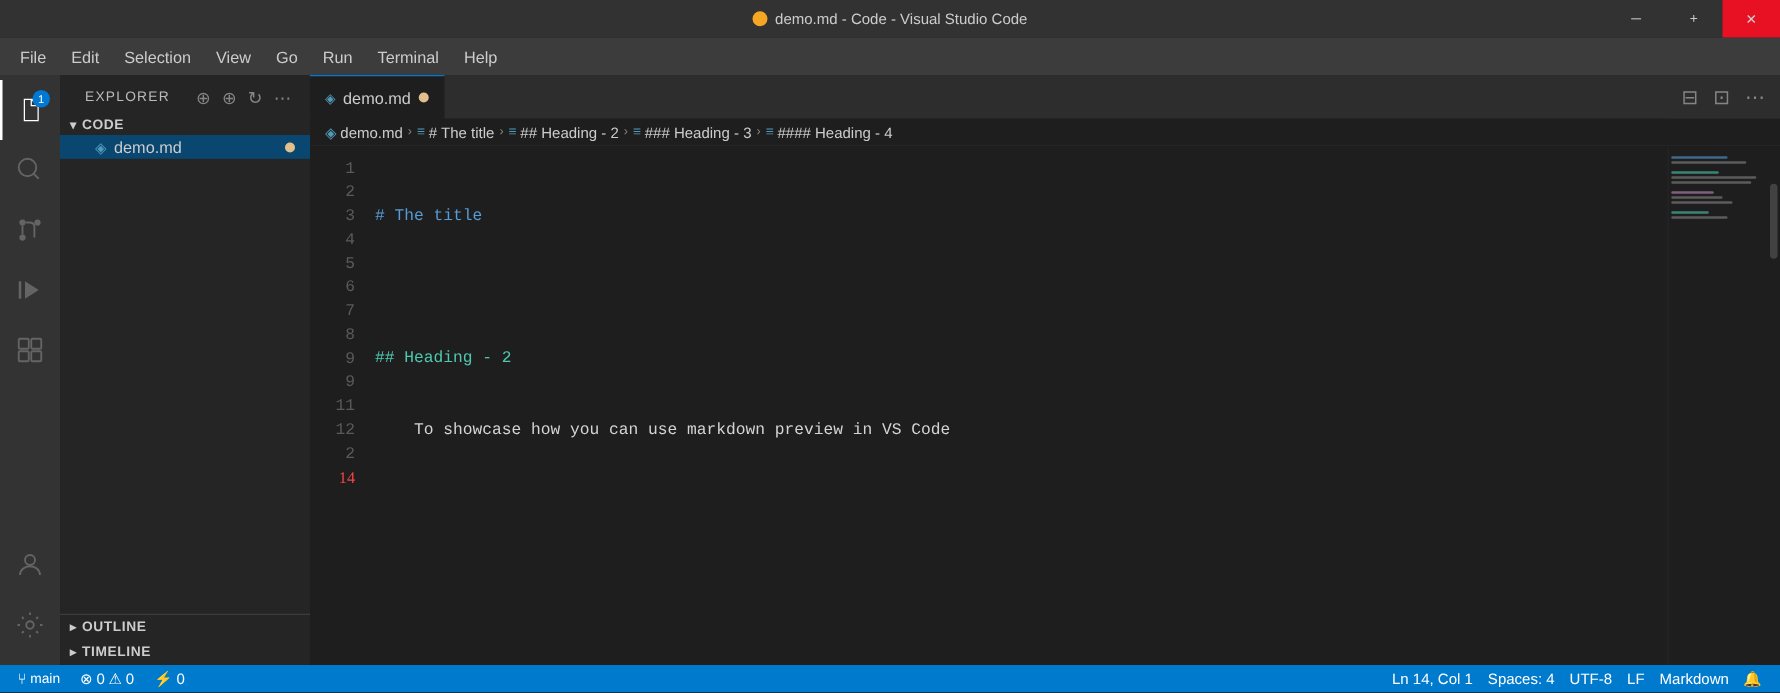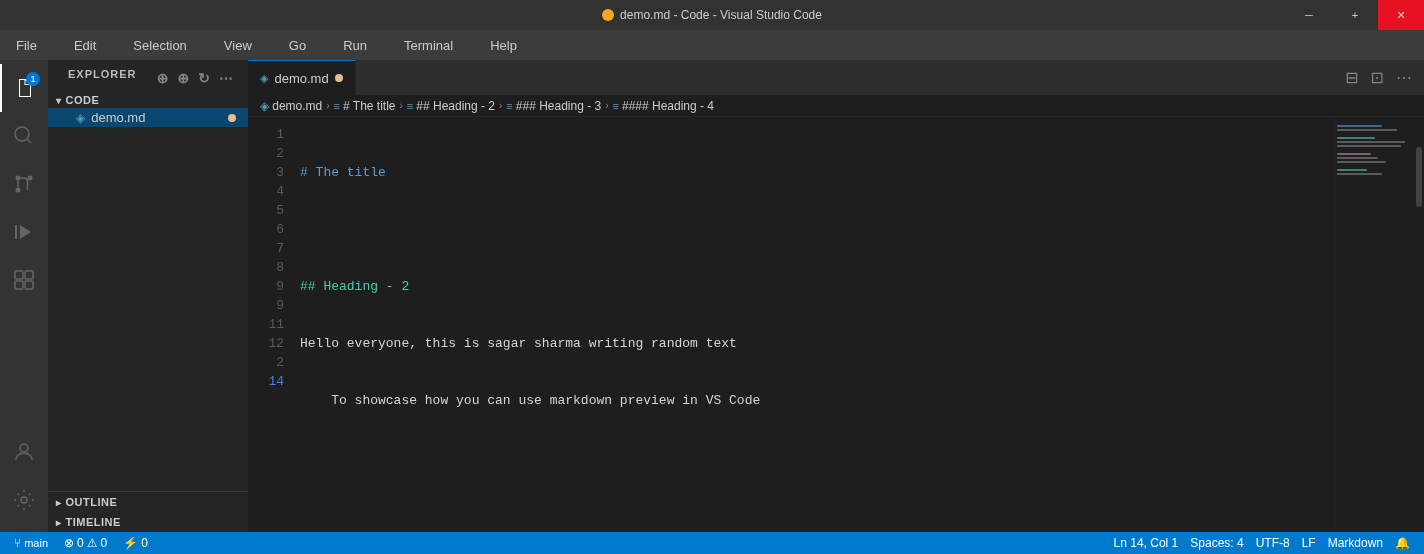--- a/index.html
+++ b/index.html
@@ -60,21 +60,21 @@
     .win-btn.close { background: #e81123; }
 
     
     #menu-bar {
       background: #3c3c3c;
       height: 30px;
       display: flex;
       align-items: center;
       padding: 0 8px;
       flex-shrink: 0;
-      gap: 21px;
+      gap: 4px;
     }
     .menu-item {
       padding: 4px 8px;
       font-size: 13px;
       color: #cccccc;
       cursor: pointer;
       border-radius: 3px;
     }
 
     
@@ -138,22 +138,22 @@
       flex-shrink: 0;
       overflow: hidden;
     }
     #sidebar-header {
       padding: 8px 12px 4px 20px;
       font-size: 11px;
       color: #bbbbbb;
       letter-spacing: 1px;
       text-transform: uppercase;
       display: flex;
+      align-items: center;
       justify-content: space-between;
-      font-weight: bold;
     }
     .sidebar-actions {
       display: flex;
       gap: 4px;
     }
     .sidebar-action-btn {
       color: #858585;
       cursor: pointer;
       font-size: 14px;
       padding: 2px;
@@ -567,27 +567,26 @@
         <div>4</div>
         <div>5</div>
         <div>6</div>
         <div>7</div>
         <div>8</div>
         <div>9</div>
         <div>9</div>
         <div>11</div>
         <div>12</div>
         <div>2</div>
-        <div style="color:#3b82f6;">14</div>
+        <div style="color:#ef4444;font-family:Liberation Serif, serif;">14</div>
       </div>
       <div id="code-content">
         <span class="code-line md-h1"># The title</span>
         <span class="code-line"> </span>
         <span class="code-line md-h2">## Heading - 2</span>
-        <span class="code-line md-normal">Hello everyone, this is sagar sharma writing random text</span>
         <span class="code-line md-quote">    To showcase how you can use markdown preview in VS Code</span>
         <span class="code-line"> </span>
         
         
         
         
         
         
         
       </div>

